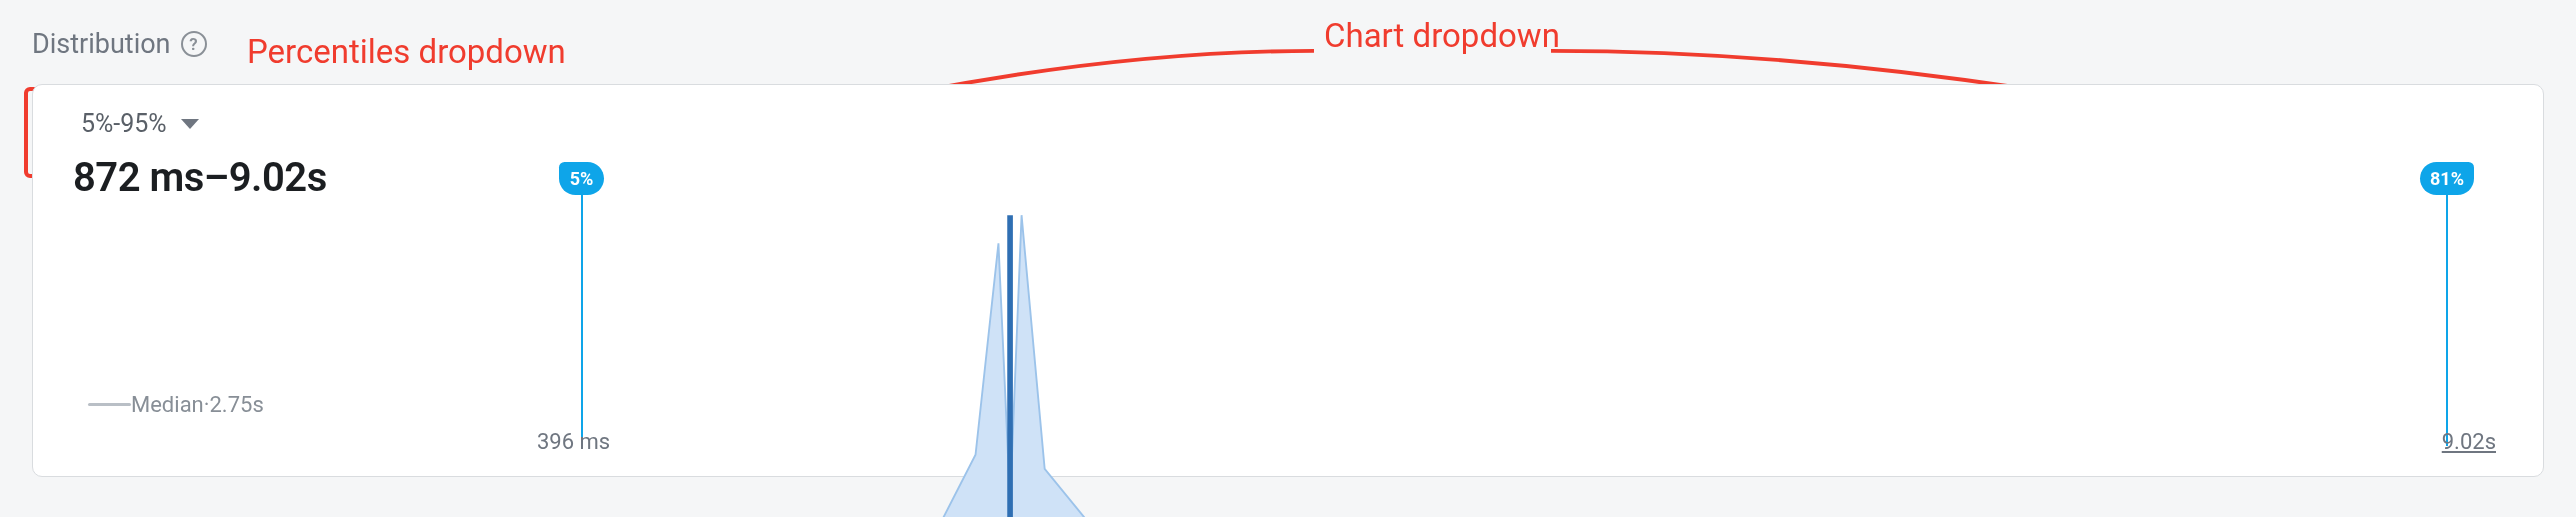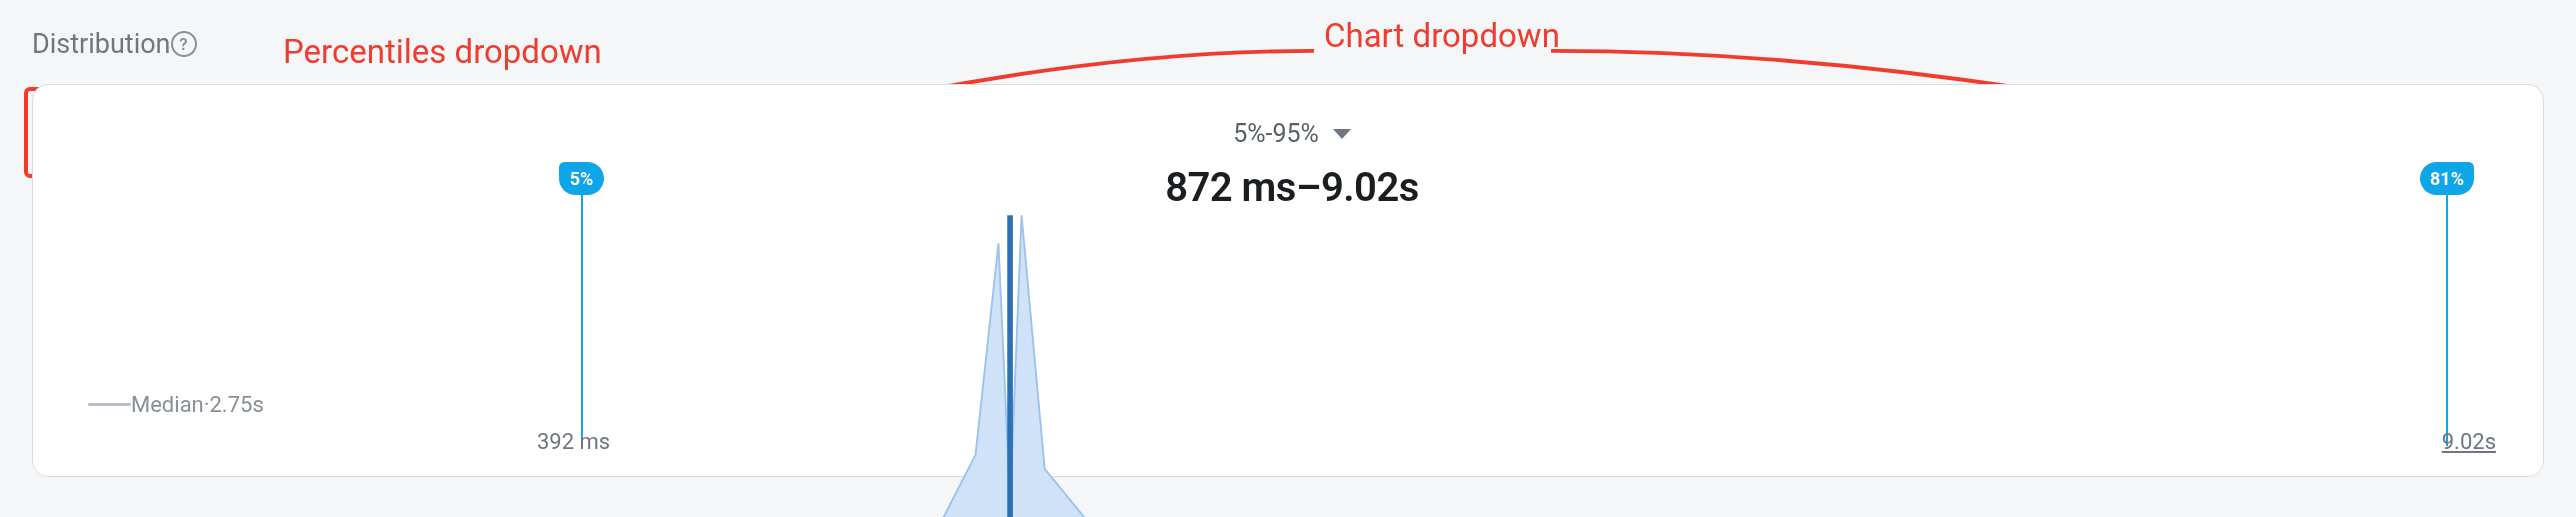--- a/index.html
+++ b/index.html
@@ -1,23 +1,23 @@
 <!DOCTYPE html>
 <html><head>
 <meta charset="utf-8">
 <style>
   * { box-sizing: border-box; margin: 0; padding: 0; }
   html, body { width: 2576px; height: 518px; font-family: -apple-system, BlinkMacSystemFont, "Segoe UI", Roboto, sans-serif; background: #f5f6f7; }
   .wrap { position: relative; width: 2576px; height: 518px; padding: 28px 32px 32px 32px; }
 
   .header-row { display: flex; align-items: center; gap: 12px; }
-  .section-title { color: #6f7680; font-size: 27px; font-weight: 400; display: flex; align-items: center; }
+  .section-title { color: #6f7680; font-size: 27px; font-weight: 400; display: flex; align-items: center; gap: 10px; }
   .help-icon { display: inline-flex; width: 26px; height: 26px; border: 2px solid #8a9097; border-radius: 50%; align-items: center; justify-content: center; color: #8a9097; font-size: 17px; font-weight: 600; line-height: 1; }
 
-  .card { position: relative; margin-top: 24px; background: #ffffff; border: 1px solid #d9dcdf; border-radius: 16px; padding: 30px 32px 8px 40px; height: 393px; text-align: center; }
+  .card { position: relative; margin-top: 24px; background: #ffffff; border: 1px solid #d9dcdf; border-radius: 10px; padding: 20px 32px 8px 40px; height: 393px; }
 
   .dropdown { display: inline-flex; align-items: center; gap: 14px; color: #5a6068; font-size: 25px; padding: 4px 8px; cursor: pointer; }
   .caret { width: 0; height: 0; border-left: 9px solid transparent; border-right: 9px solid transparent; border-top: 10px solid #6f7680; }
 
   .range-value { margin-top: 12px; font-size: 40px; font-weight: 600; color: #1b1e21; letter-spacing: -0.5px; }
 
   .median-row { position: absolute; left: 55px; bottom: 59px; display: flex; align-items: center; color: #888f97; font-size: 22px; }
   .median-swatch { width: 43px; height: 3px; background: #b9bfc6; border-radius: 2px; }
 
   .chart-area { position: absolute; left: 504px; right: 47px; top: 49px; bottom: 8px; }
@@ -44,21 +44,21 @@
 <div class="wrap">
 
   <div class="header-row">
     <div class="section-title">
       <span>Distribution</span>
       <span class="help-icon">?</span>
     </div>
   </div>
 
   <div class="anno-box" style="left:24px; top:87px; width:275px; height:91px;"></div>
-  <div class="anno" style="left:247px; top:32px;margin-left:36px;">Percentiles dropdown</div>
+  <div class="anno" style="left:247px; top:32px;">Percentiles dropdown</div>
 
   <div class="anno" style="left:1324px; top:16px;">Chart dropdown</div>
 
   <svg class="arrow-svg" style="left:553px; top:41px; width:761px; height:148px;" viewBox="0 0 770 150" preserveAspectRatio="none">
     <defs>
         <marker id="ah1" markerWidth="12" markerHeight="12" refX="10" refY="6" orient="auto">
           <path d="M0,0 L12,6 L0,12 z" fill="#f03c2e"></path>
         </marker>
       </defs>
     <path d="M770,10 C500,10 200,80 48,138" stroke="#f03c2e" stroke-width="4" fill="none" marker-end="url(#ah1)"></path>
@@ -96,19 +96,19 @@
       <div class="handle right">
         <span>81%</span>
       </div>
 
       <svg class="chart-svg" id="dist-svg" preserveAspectRatio="none" viewBox="0 0 1000 240">
           <path d="M 0 240 L 0.0 177.0 L 40.3 187.5 L 89.3 192.0 L 138.4 183.0 L 187.5 190.5 L 212.1 142.5 L 224.3 30.0 L 230.5 168.0 L 236.6 15.0 L 248.9 150.0 L 273.4 180.0 L 322.5 201.0 L 383.9 213.0 L 506.6 225.0 L 629.4 231.0 L 752.1 234.0 L 874.8 237.0 L 1000.0 238.5 L 1000 240 Z" fill="#cfe2f7" stroke="#9cc3ea" stroke-width="1"></path>
           <line x1="0" x2="1000" y1="240" y2="240" stroke="#9cc3ea" stroke-width="1"></line>
           <line x1="230.48600883652432" x2="230.48600883652432" y1="15" y2="240" stroke="#2f6fb3" stroke-width="3"></line>
         </svg>
 
-      <div class="xlabel left">392 ms</div>
+      <div class="xlabel left">396 ms</div>
       <div class="xlabel right">9.02s</div>
     </div>
 
   </div>
 </div>
 
 
 </body></html>

